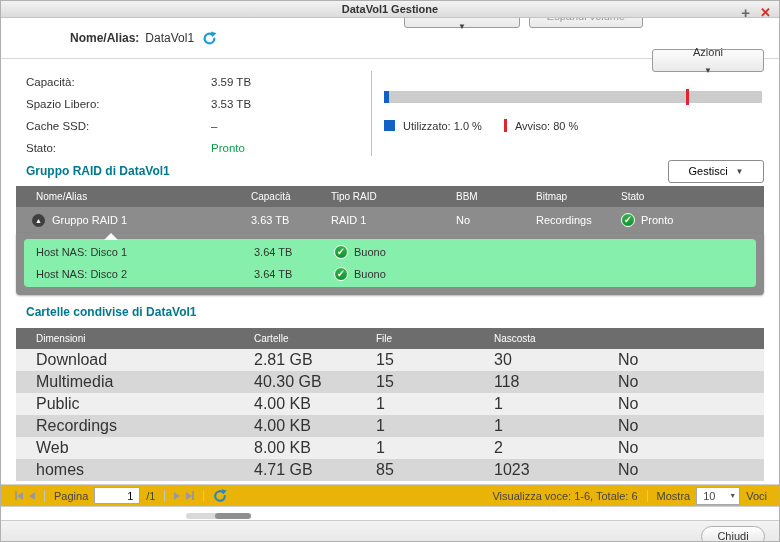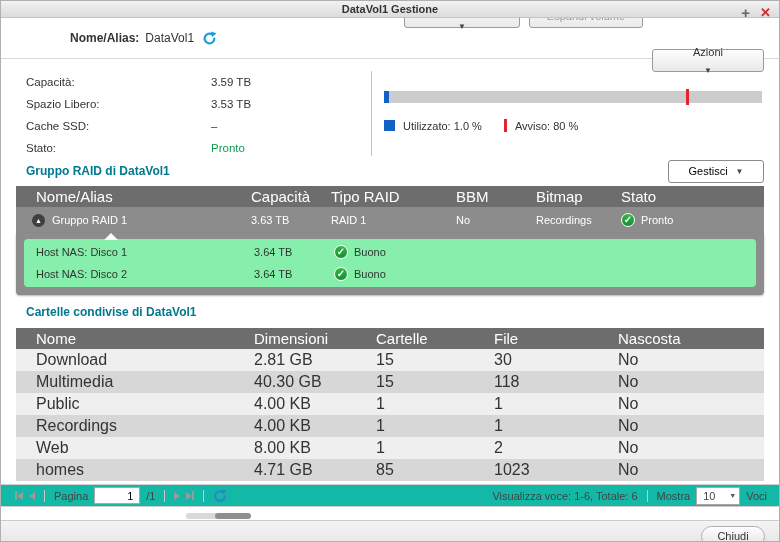--- a/index.html
+++ b/index.html
@@ -42,42 +42,42 @@
   .legend-warnbar { width:3px; height:13px; background:#e02530; display:inline-block; margin-left:14px; }
 
   
   .section-row { height:30px; display:flex; align-items:center; padding:0 15px 0 25px; }
   .section-title { font-weight:bold; font-size:12px; color:#00798f; }
   .btn-manage { margin-left:auto; width:96px; height:23px; background:#fff; border:1px solid #8a8a8a; border-radius:3px; display:flex; align-items:center; justify-content:center; gap:8px; font-size:11px; cursor:pointer; }
 
   
   .table { margin:0 15px; }
   .raid-cols { display:grid; grid-template-columns:235px 80px 125px 80px 85px auto; align-items:center; }
-  .thead { height:21px; background:#6d6d6d; color:#fff; font-size:15px; }
+  .thead { height:21px; background:#6d6d6d; color:#fff; font-size:10px; }
   .thead .cell:first-child { padding-left:20px; }
   .raid-group-row { height:26px; background:#8c8c8c; color:#fff; cursor:pointer; }
   .raid-group-row .cell:first-child { padding-left:16px; display:flex; align-items:center; gap:7px; }
   .collapse-circle { width:13px; height:13px; border-radius:50%; background:#3f3f3f; color:#fff; font-size:7px; display:inline-flex; align-items:center; justify-content:center; line-height:1; }
   .check-circle { width:14px; height:14px; border-radius:50%; background:linear-gradient(#35b54a,#0f9130); color:#fff; font-size:10px; font-weight:bold; display:inline-flex; align-items:center; justify-content:center; line-height:1; border:1px solid #fff; }
   .status-cell { display:flex; align-items:center; gap:6px; }
 
   .raid-expanded { background:#8c8c8c; padding:6px 8px 8px 8px; border-radius:0 0 4px 4px; box-shadow:0 1px 2px rgba(0,0,0,.3); }
   .disk-panel { position:relative; background:#86efac; border-radius:4px; padding:2px 0; }
   .disk-panel .notch { position:absolute; top:-6px; left:80px; width:0; height:0; border-left:7px solid transparent; border-right:7px solid transparent; border-bottom:7px solid #fbfbfb; }
   .disk-row { display:grid; grid-template-columns:230px 80px auto; align-items:center; height:22px; font-size:11px; color:#333; }
   .disk-row .cell:first-child { padding-left:12px; }
 
   .folder-cols { display:grid; grid-template-columns:238px 122px 118px 124px auto; align-items:center; }
   .folder-cols .cell:first-child { padding-left:20px; }
   .frow { height:22px; font-size:16px; cursor:pointer; }
   .frow.even { background:#efefef; }
   .frow.odd { background:#d7d7d7; }
 
   
-  .pagination { height:23px; margin-top:3px; background:#14b8a6; border-top:1px solid #d0d0d0; border-bottom:1px solid #d0d0d0; display:flex; align-items:center; padding:0 12px 0 14px; gap:6px; font-size:11px; color:#444; }
+  .pagination { height:23px; margin-top:3px; background:#eab308; border-top:1px solid #d0d0d0; border-bottom:1px solid #d0d0d0; display:flex; align-items:center; padding:0 12px 0 14px; gap:6px; font-size:11px; color:#444; }
   .nav-ic { display:inline-flex; align-items:center; cursor:pointer; }
   .tri-l { width:0; height:0; border-top:4px solid transparent; border-bottom:4px solid transparent; border-right:6px solid #9a9a9a; }
   .tri-r { width:0; height:0; border-top:4px solid transparent; border-bottom:4px solid transparent; border-left:6px solid #9a9a9a; }
   .nav-bar { width:2px; height:9px; background:#9a9a9a; }
   .vsep { width:1px; height:12px; background:#c6c6c6; margin:0 3px; }
   .page-input { width:46px; height:17px; border:1px solid #a8a8a8; background:#fff; text-align:right; padding-right:6px; font-size:11px; font-family:inherit; }
   .pag-right { margin-left:auto; display:flex; align-items:center; gap:6px; }
   .select-box { width:44px; height:18px; background:#fff; border:1px solid #a8a8a8; display:flex; align-items:center; justify-content:space-between; padding:0 3px 0 6px; cursor:pointer; }
   .select-box .caret { font-size:7px; color:#555; }
 
@@ -214,21 +214,20 @@
       </div>
     </div>
   </div>
 
   <div class="section-row" style="height:33px;">
     <span class="section-title">Cartelle condivise di DataVol1</span>
   </div>
 
   <div class="table">
     <div class="thead folder-cols">
-      <span class="cell">Nome</span>
       <span class="cell">Dimensioni</span>
       <span class="cell">Cartelle</span>
       <span class="cell">File</span>
       <span class="cell">Nascosta</span>
     </div>
 
     <div class="frow even folder-cols">
       <span class="cell">Download</span>
       <span class="cell">2.81 GB</span>
       <span class="cell">15</span>

